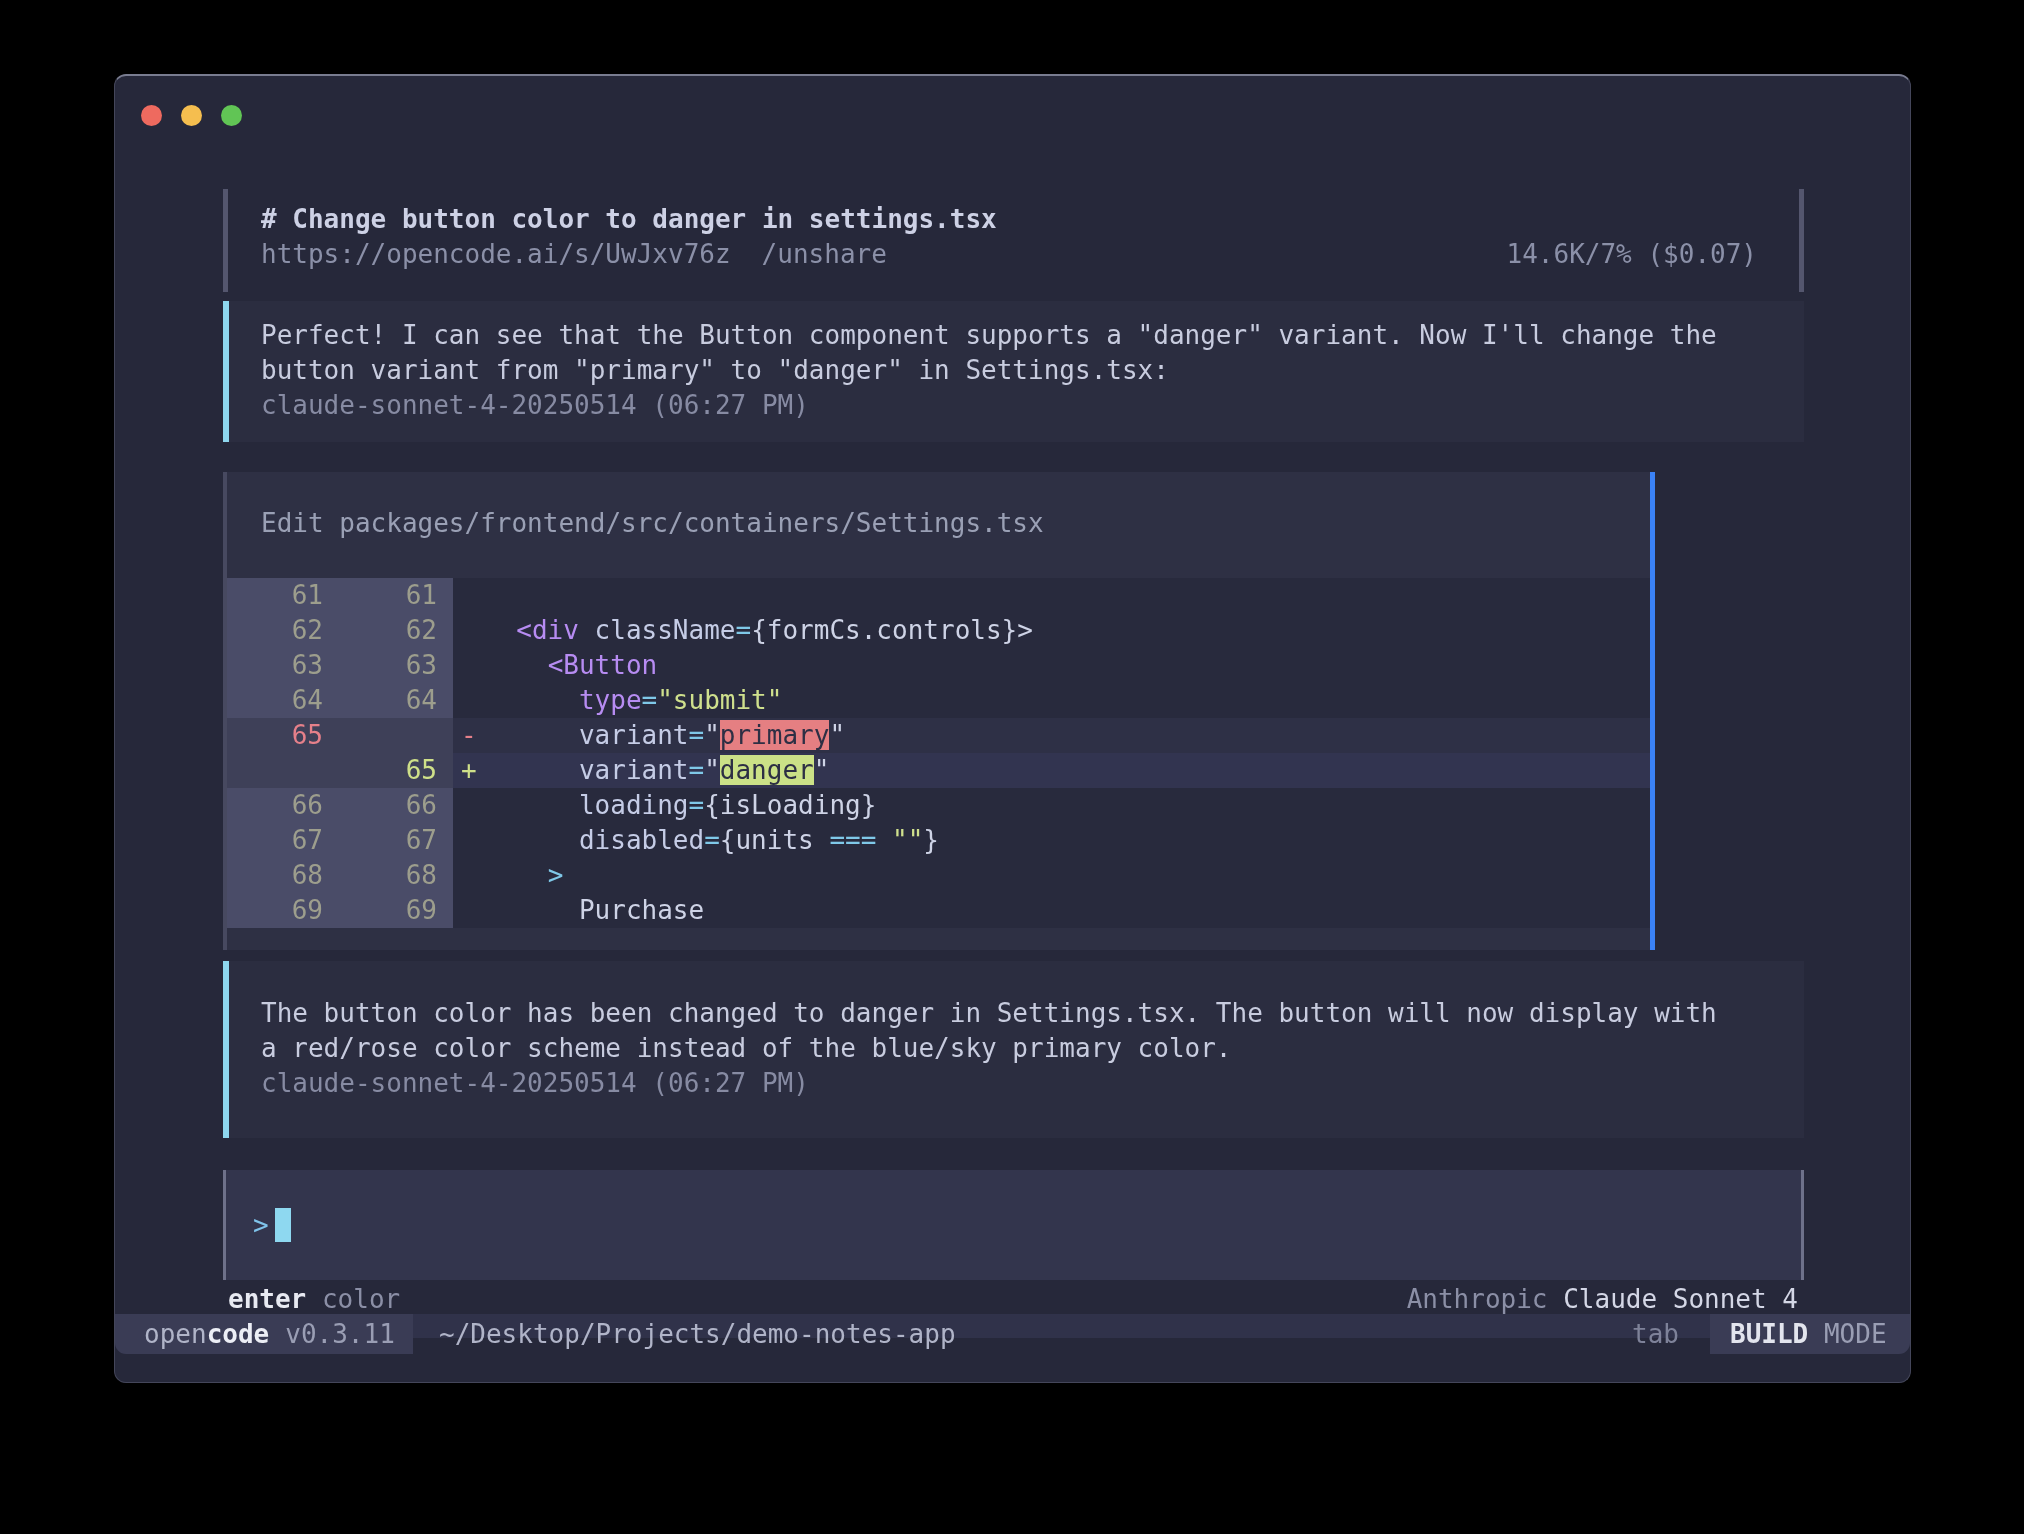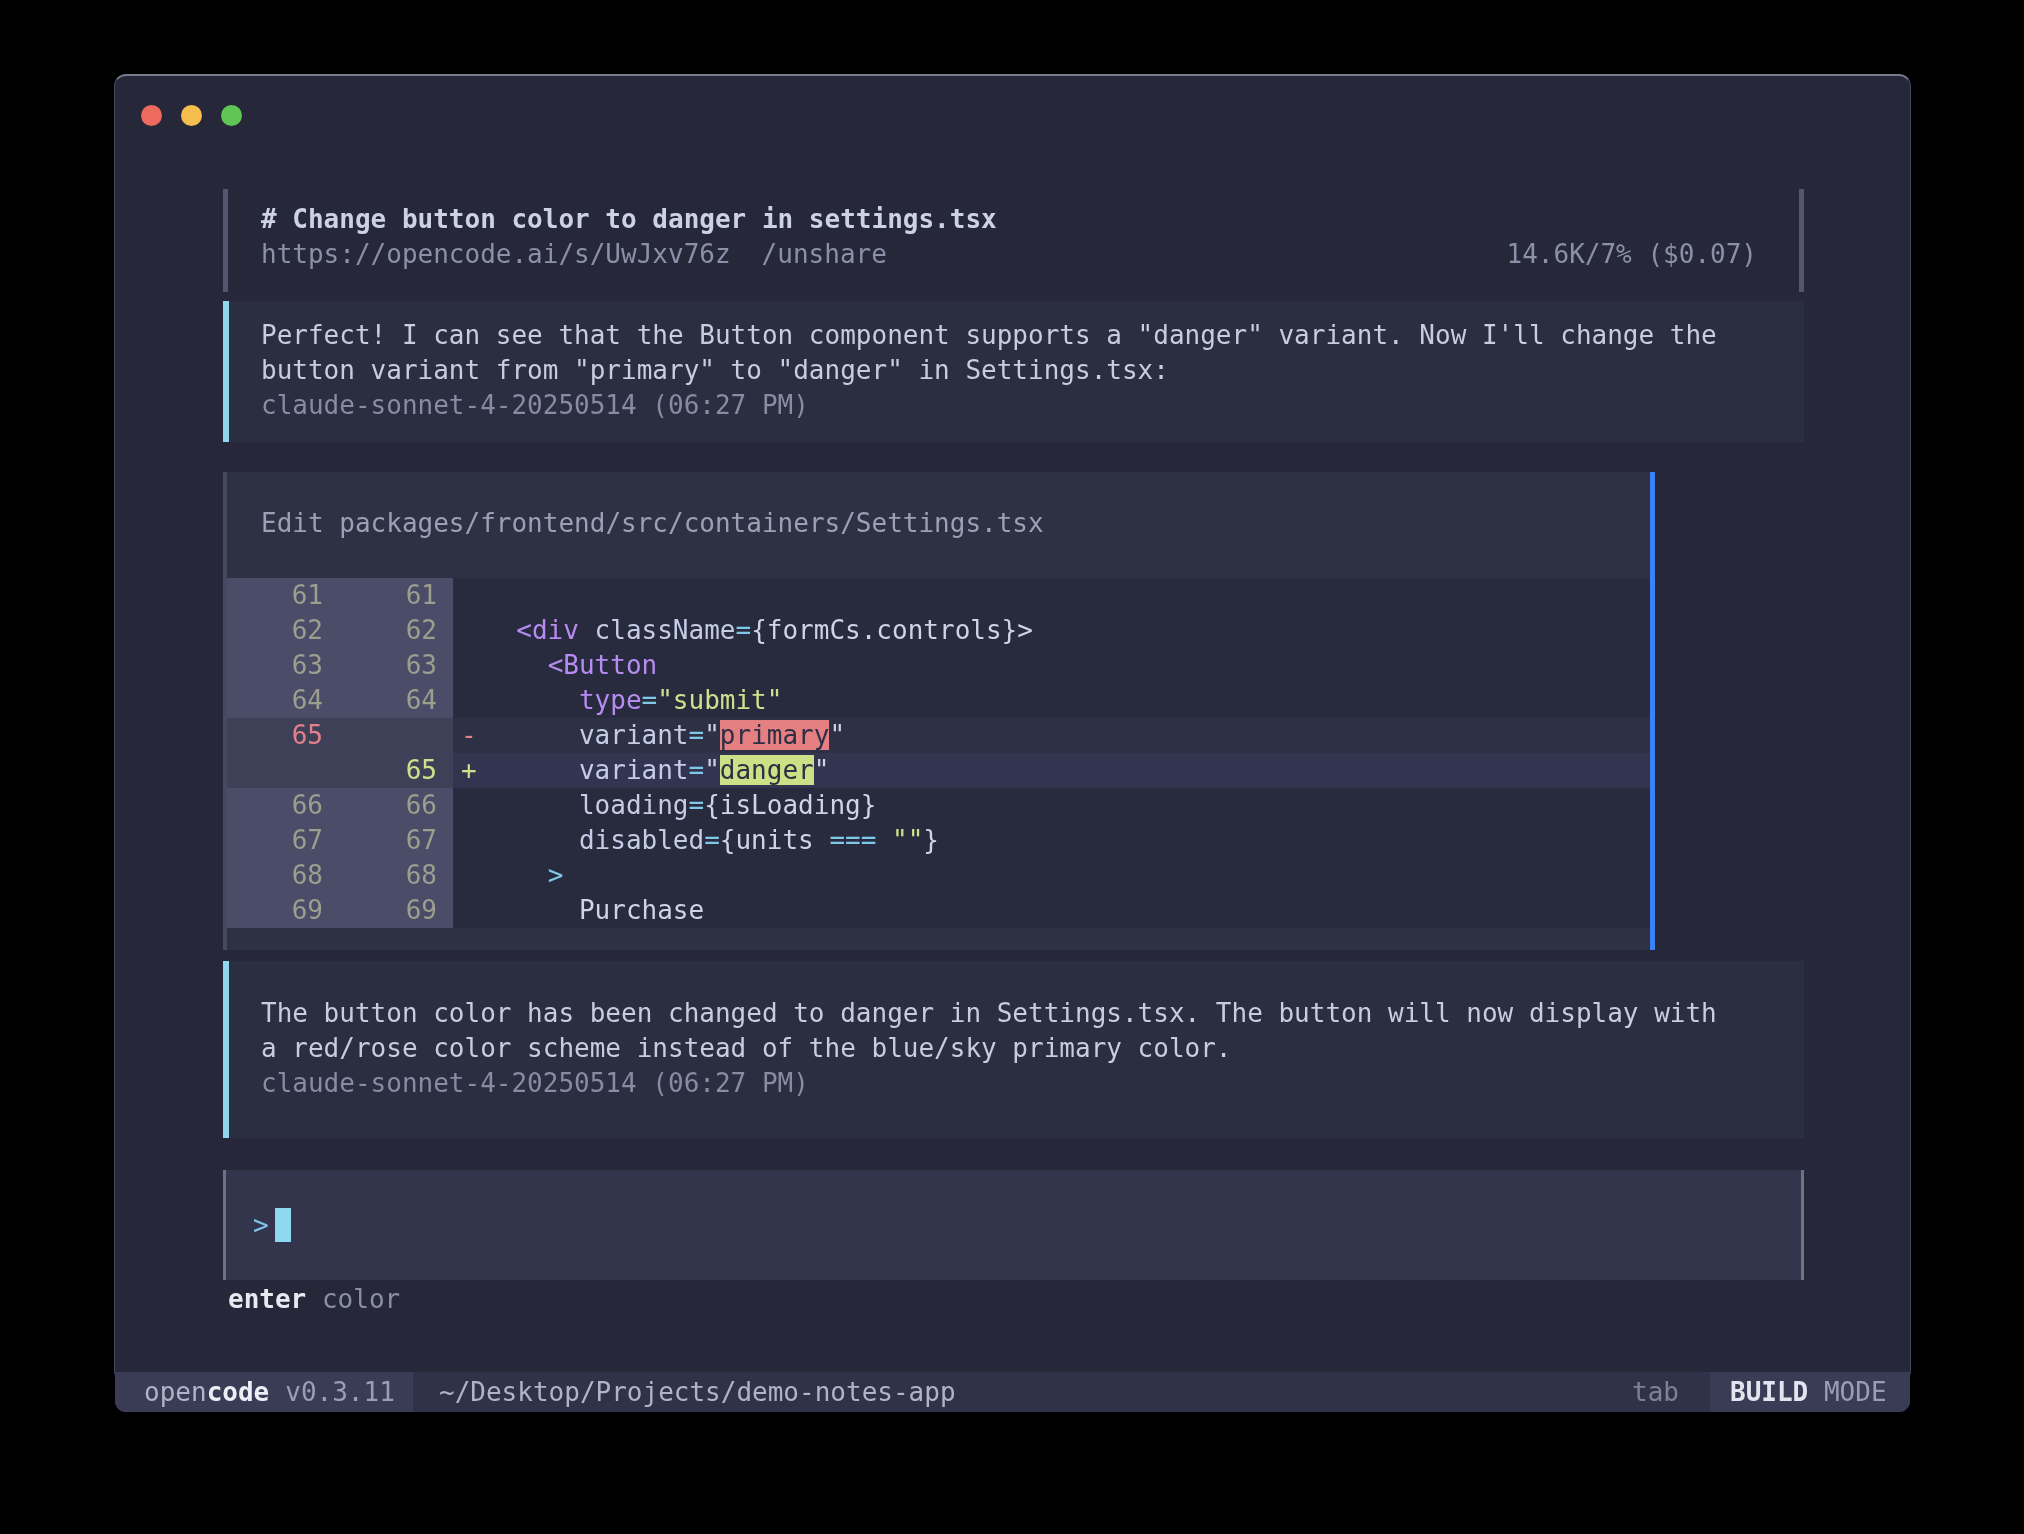--- a/index.html
+++ b/index.html
@@ -89,21 +89,21 @@
     position:absolute; top:1206px; left:108px; width:1581px; height:35px;
     font-size:26px; line-height:35px; color:#8b8fa6;
   }
   .helper .key { color:#e8eaf2; font-weight:bold; }
   .helper-left { position:absolute; left:5px; }
   .helper-right { position:absolute; right:6px; }
   .helper .model { color:#d4d7e6; }
 
   
   .statusbar {
-    position:absolute; top:1296px; left:0; width:100%; height:40px;
+    position:absolute; top:1238px; left:0; width:100%; height:24px;
     background:#30324a; border-radius:0 0 11px 11px;
     font-size:26px; line-height:40px; color:#9a9eb4;text-decoration:underline;
   }
   .sb-app {
     position:absolute; left:0; top:0; width:298px; height:40px;
     background:#3a3c55; border-bottom-left-radius:11px; padding-left:29px;
   }
   .sb-app .open { color:#b0b4c8; }
   .sb-app .code-b { color:#eceef5; font-weight:bold; }
   .sb-app .ver { color:#9a9eb4; margin-left:16px; }
@@ -211,20 +211,24 @@
   <div class="input-box">
     <span class="prompt-sym">&gt;</span>
     <span class="cursor"></span>
   </div>
 
   <div class="helper">
     <span class="helper-left">
       <span class="key">enter</span>
       <span>color</span>
     </span>
+    <span class="helper-right">
+      <span>Anthropic</span>
+      <span class="model">Claude Sonnet 4</span>
+    </span>
   </div>
 
   <div class="statusbar">
     <span class="sb-app"><span class="open">open</span><span class="code-b">code</span><span class="ver">v0.3.11</span></span>
     <span class="sb-path">~/Desktop/Projects/demo-notes-app</span>
     <span class="sb-tab">tab</span>
     <span class="sb-mode"><span class="b">BUILD</span> <span>MODE</span></span>
   </div>
 
 </div>

